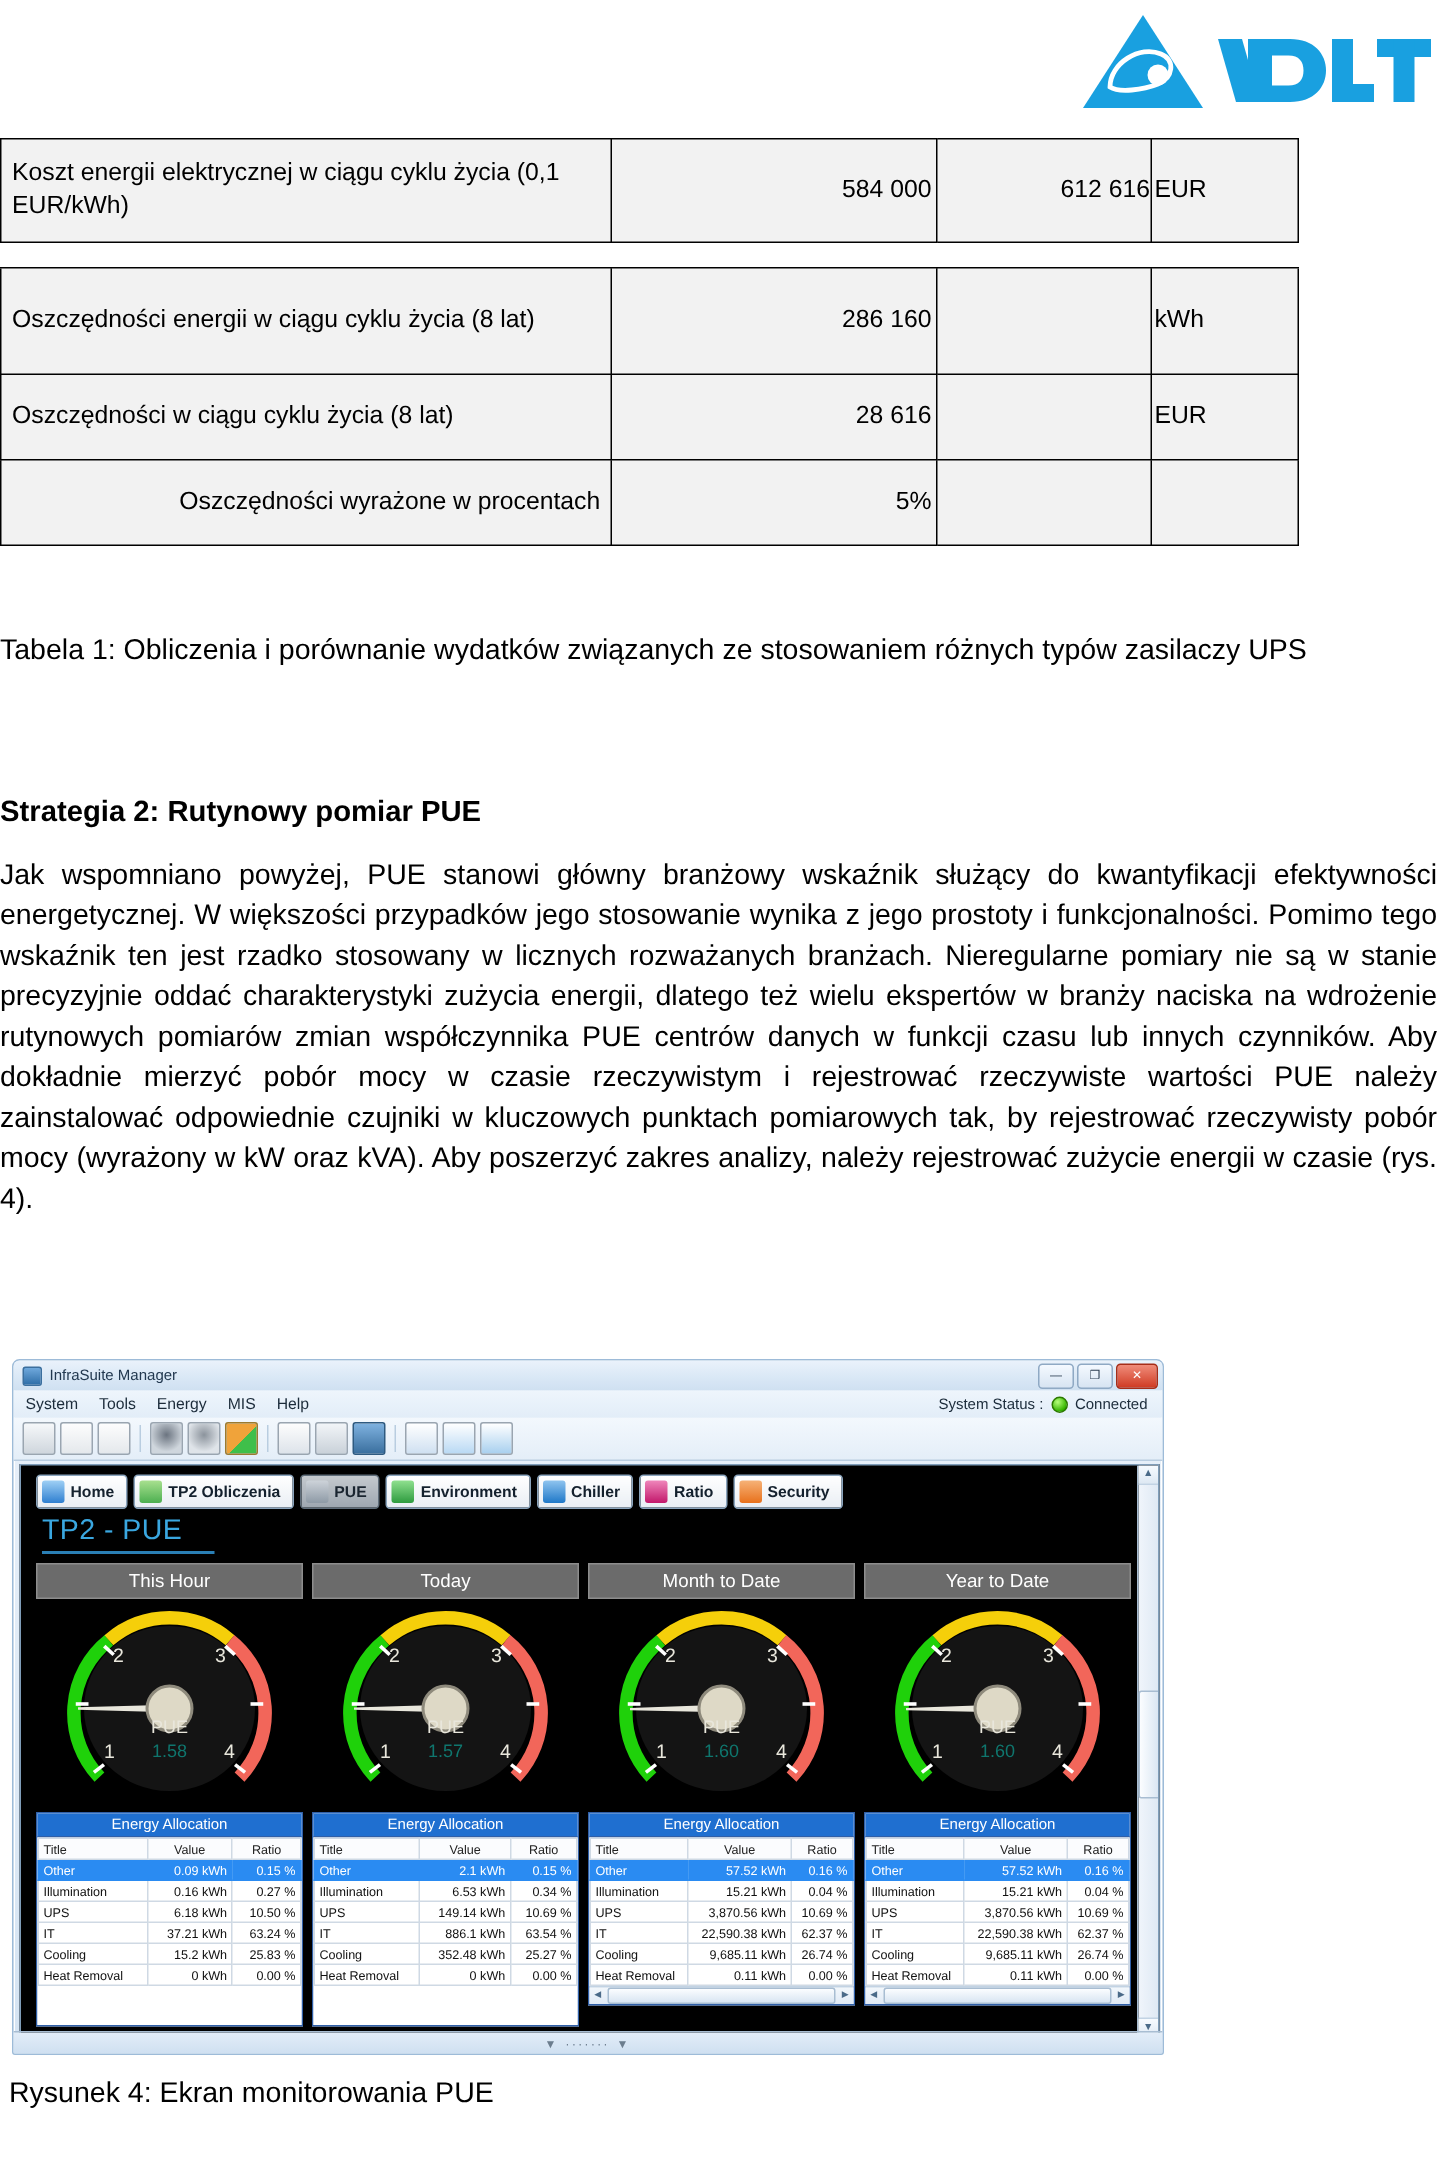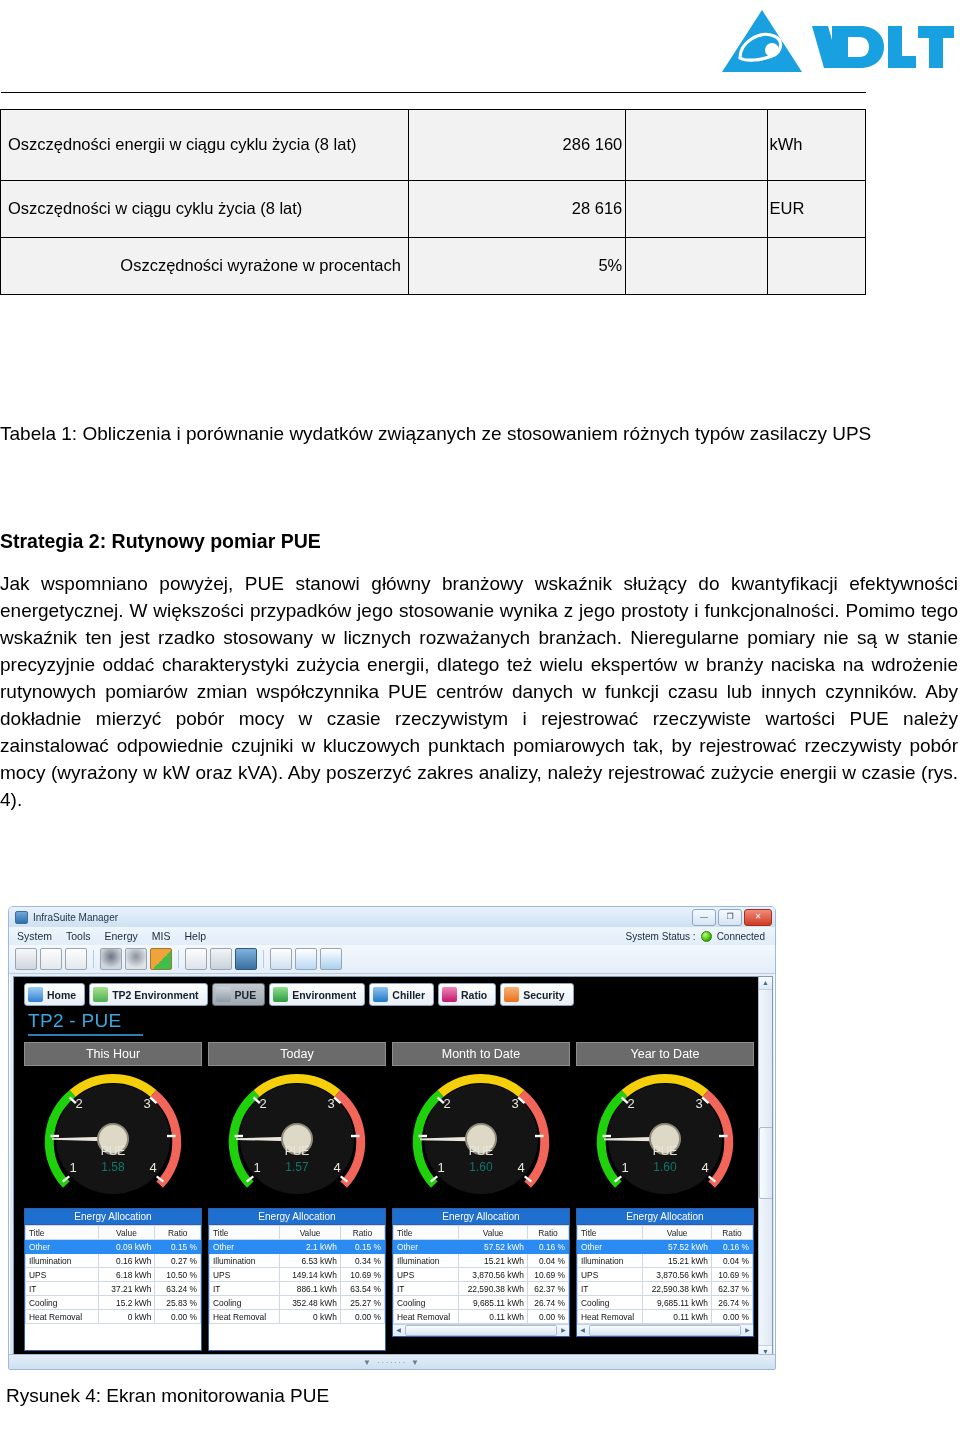--- a/index.html
+++ b/index.html
@@ -187,20 +187,26 @@
       <rect x="168" y="20" width="14" height="42"></rect>
         <rect x="168" y="50" width="28" height="12"></rect>
       <rect x="198" y="20" width="36" height="12"></rect>
         <rect x="209" y="20" width="14" height="42"></rect>
     </g>
   </svg>
 </div>
 
 <table class="tbl">
   <tbody>
+      <tr class="r1">
+    <td class="lbl">Koszt energii elektrycznej w ciągu cyklu życia (0,1 EUR/kWh)</td>
+    <td class="v1">584 000</td>
+    <td class="v2">612 616</td>
+    <td class="unit">EUR</td>
+  </tr>
   <tr class="spacer">
         <td colspan="4"></td>
       </tr>
   <tr class="r2">
     <td class="lbl">Oszczędności energii w ciągu cyklu życia (8 lat)</td>
     <td class="v1">286 160</td>
     <td class="v2"></td>
     <td class="unit">kWh</td>
   </tr>
   <tr class="r3">
@@ -267,21 +273,21 @@
 
   <div class="canvas">
 
     <div class="tabs">
       <div class="tab">
         <span class="ti" style="background:linear-gradient(180deg,#9fd0f5,#2f7fd0);"></span>
         <span>Home</span>
       </div>
       <div class="tab">
         <span class="ti" style="background:linear-gradient(180deg,#a8e08f,#4caf50);"></span>
-        <span>TP2 Environment</span>
+        <span>TP2 Obliczenia</span>
       </div>
       <div class="tab sel">
         <span class="ti" style="background:linear-gradient(180deg,#cdd3d9,#8e9aa6);"></span>
         <span>PUE</span>
       </div>
       <div class="tab">
         <span class="ti" style="background:linear-gradient(180deg,#8fe08f,#2e9b3f);"></span>
         <span>Environment</span>
       </div>
       <div class="tab">

